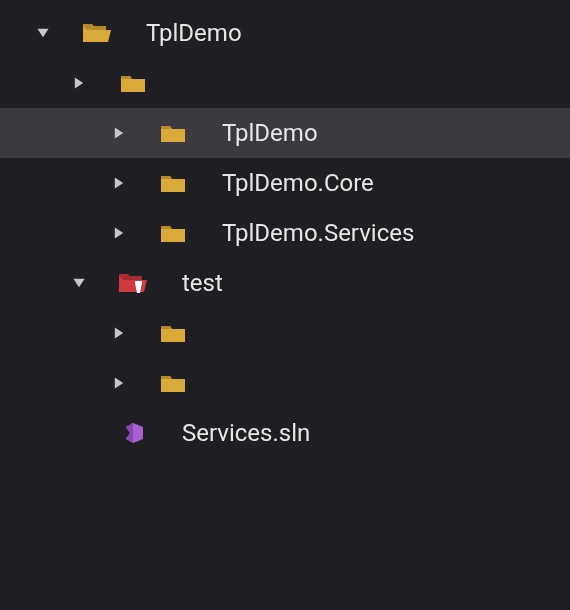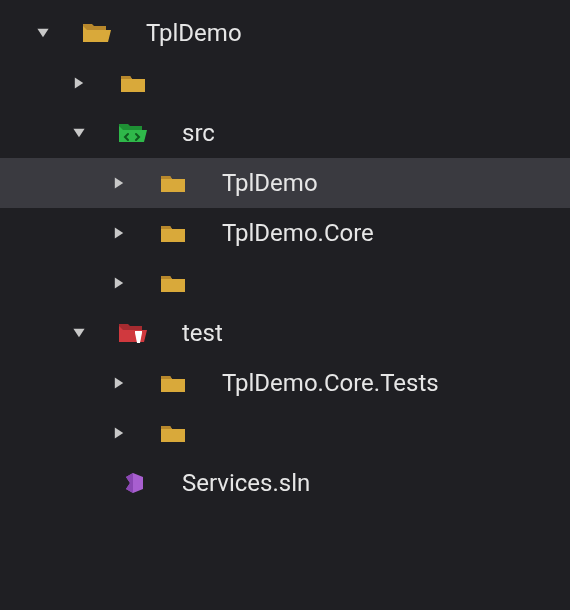--- a/index.html
+++ b/index.html
@@ -85,36 +85,20 @@
         </svg>
     </span>
     <span class="icon">
       <svg width="26" height="20" viewBox="0 0 26 20">
         <path d="M1 3 L10 3 L12 6 L25 6 L25 19 L1 19 Z" fill="#d9a93a"></path>
         <path d="M1 3 L10 3 L12 6 L1 6 Z" fill="#b8882c"></path>
       </svg>
     </span>
   </div>
 
-  <div class="row">
-    <span class="indent" style="width:50px"></span>
-    <span class="arrow">
-      <svg width="14" height="14" viewBox="0 0 10 10">
-          <path d="M1 2 L9 2 L5 8 Z" fill="#c8c8c8"></path>
-        </svg>
-    </span>
-    <span class="icon">
-      <svg width="30" height="22" viewBox="0 0 30 22">
-        <path d="M1 4 L1 20 L26 20 L29 8 L6 8 L5 4 Z" fill="#2fb84a"></path>
-        <path d="M1 4 L1 2 L10 2 L12 4 L24 4 L24 8 L5 8 Z" fill="#1e8f34"></path>
-        <path d="M10 12 L7 15 L10 18 M18 12 L21 15 L18 18" stroke="#0e5a1e" stroke-width="2" fill="none" stroke-linecap="round"></path>
-      </svg>
-    </span>
-    <span class="label">src</span>
-  </div>
 
   <div class="row selected">
     <span class="indent" style="width:90px"></span>
     <span class="arrow">
       <svg width="14" height="14" viewBox="0 0 10 10">
           <path d="M2 1 L8 5 L2 9 Z" fill="#c8c8c8"></path>
         </svg>
     </span>
     <span class="icon">
       <svg width="26" height="20" viewBox="0 0 26 20">
@@ -148,20 +132,21 @@
       <svg width="14" height="14" viewBox="0 0 10 10">
           <path d="M2 1 L8 5 L2 9 Z" fill="#c8c8c8"></path>
         </svg>
     </span>
     <span class="icon">
       <svg width="26" height="20" viewBox="0 0 26 20">
         <path d="M1 3 L10 3 L12 6 L25 6 L25 19 L1 19 Z" fill="#d9a93a"></path>
         <path d="M1 3 L10 3 L12 6 L1 6 Z" fill="#b8882c"></path>
       </svg>
     </span>
+    <span class="label">TplDemo.Services</span>
   </div>
 
   <div class="row">
     <span class="indent" style="width:50px"></span>
     <span class="arrow">
       <svg width="14" height="14" viewBox="0 0 10 10">
           <path d="M1 2 L9 2 L5 8 Z" fill="#c8c8c8"></path>
         </svg>
     </span>
     <span class="icon">
@@ -180,21 +165,20 @@
       <svg width="14" height="14" viewBox="0 0 10 10">
           <path d="M2 1 L8 5 L2 9 Z" fill="#c8c8c8"></path>
         </svg>
     </span>
     <span class="icon">
       <svg width="26" height="20" viewBox="0 0 26 20">
         <path d="M1 3 L10 3 L12 6 L25 6 L25 19 L1 19 Z" fill="#d9a93a"></path>
         <path d="M1 3 L10 3 L12 6 L1 6 Z" fill="#b8882c"></path>
       </svg>
     </span>
-    <span class="label">TplDemo.Core.Tests</span>
   </div>
 
   <div class="row">
     <span class="indent" style="width:90px"></span>
     <span class="arrow">
       <svg width="14" height="14" viewBox="0 0 10 10">
           <path d="M2 1 L8 5 L2 9 Z" fill="#c8c8c8"></path>
         </svg>
     </span>
     <span class="icon">

